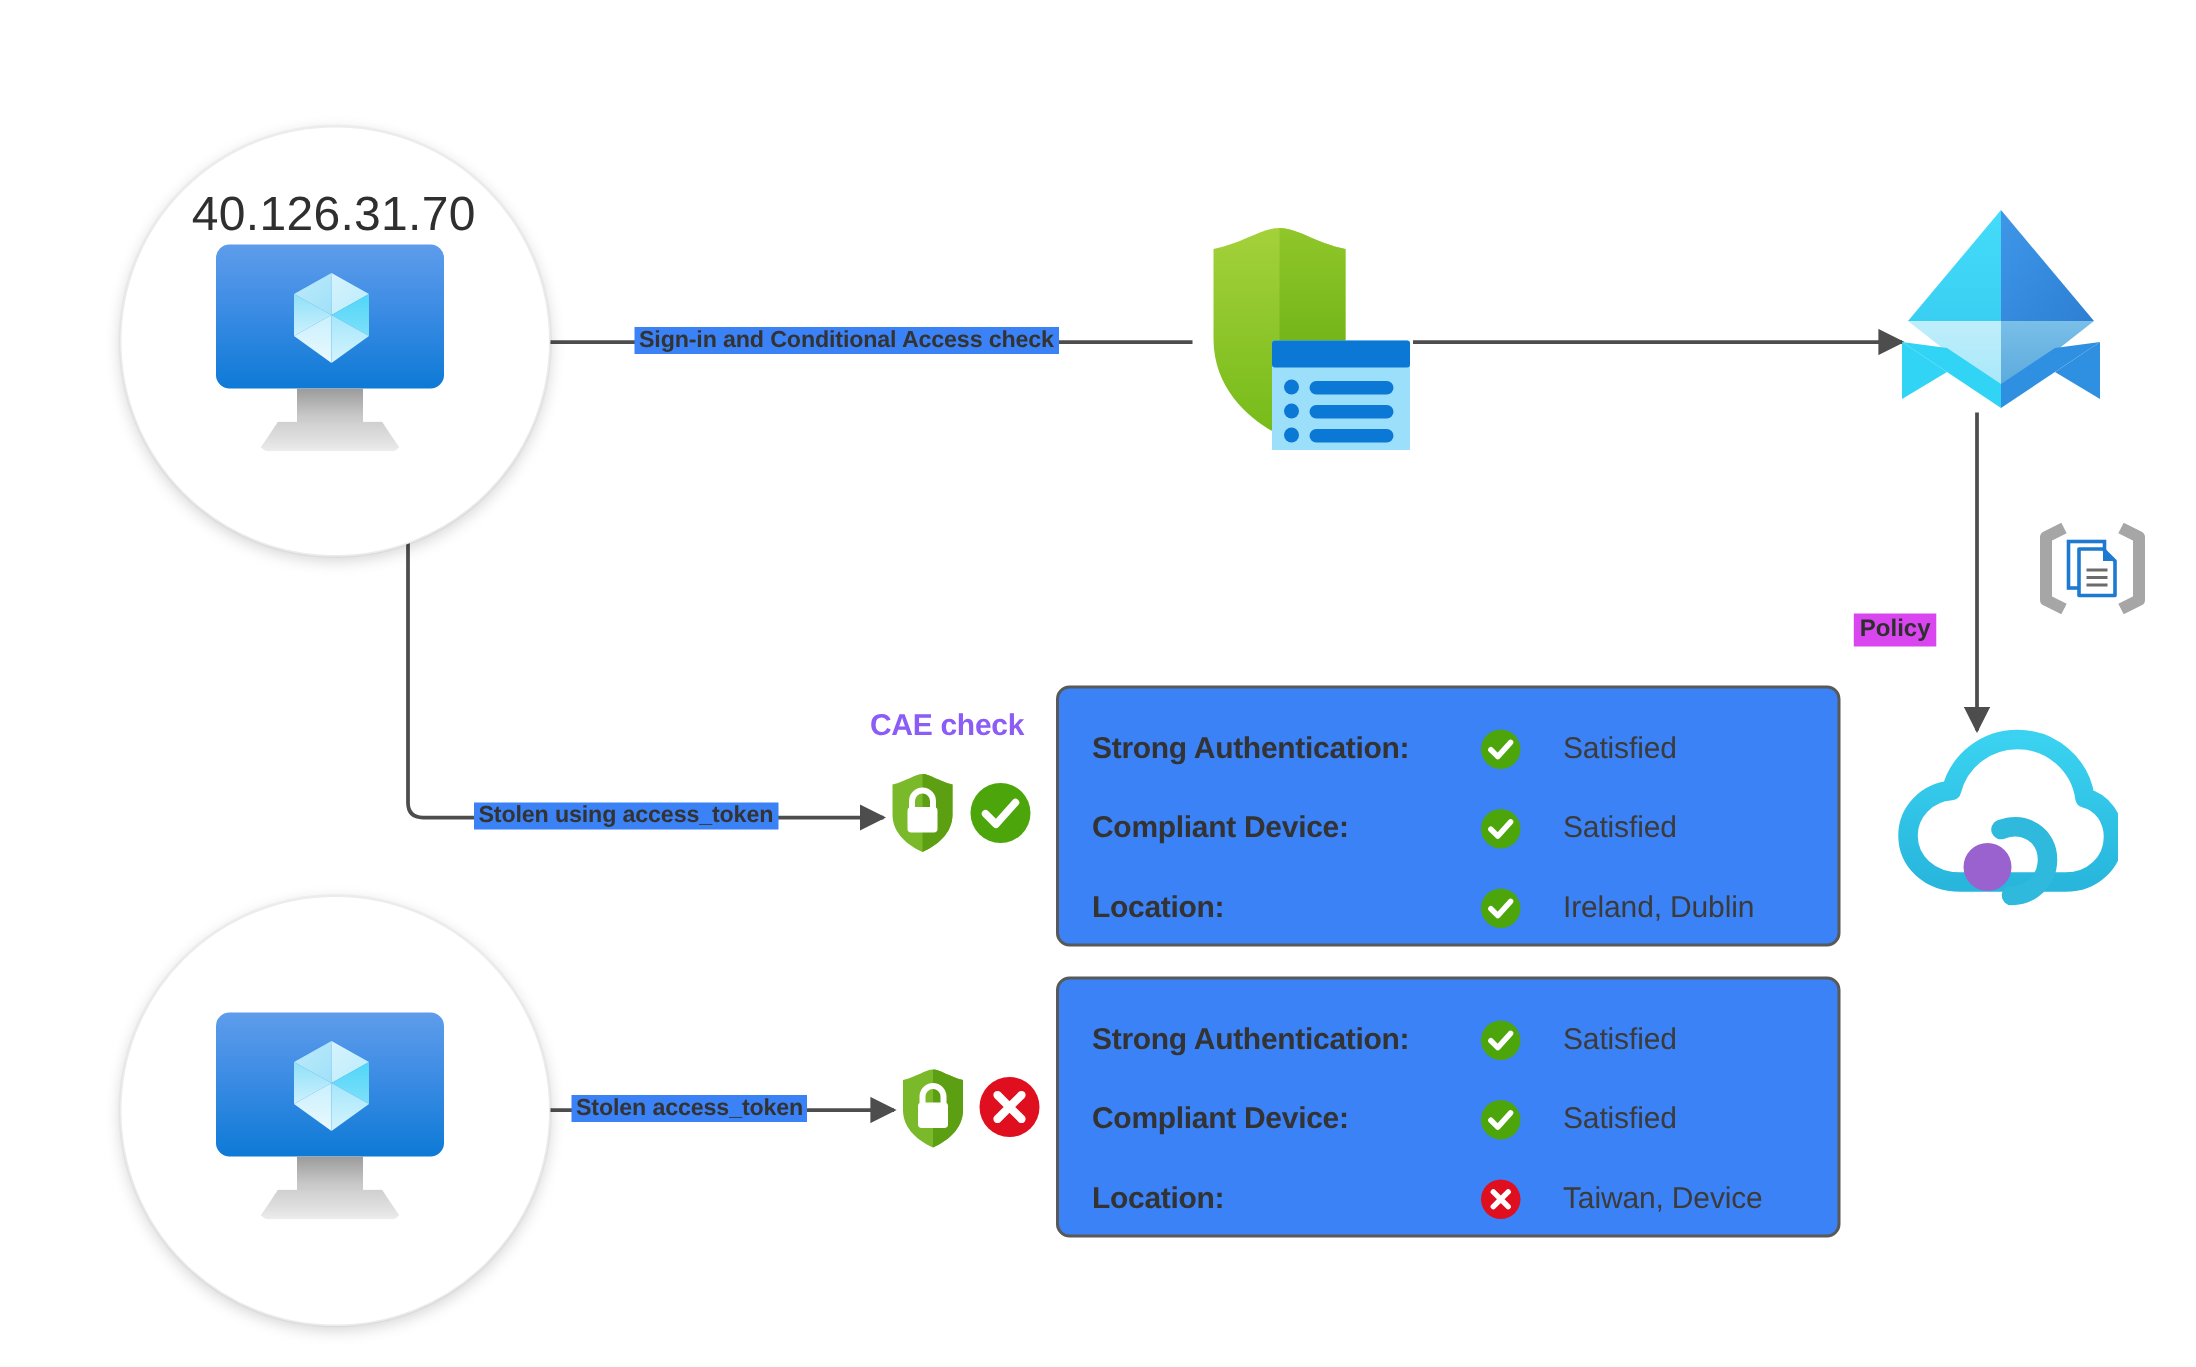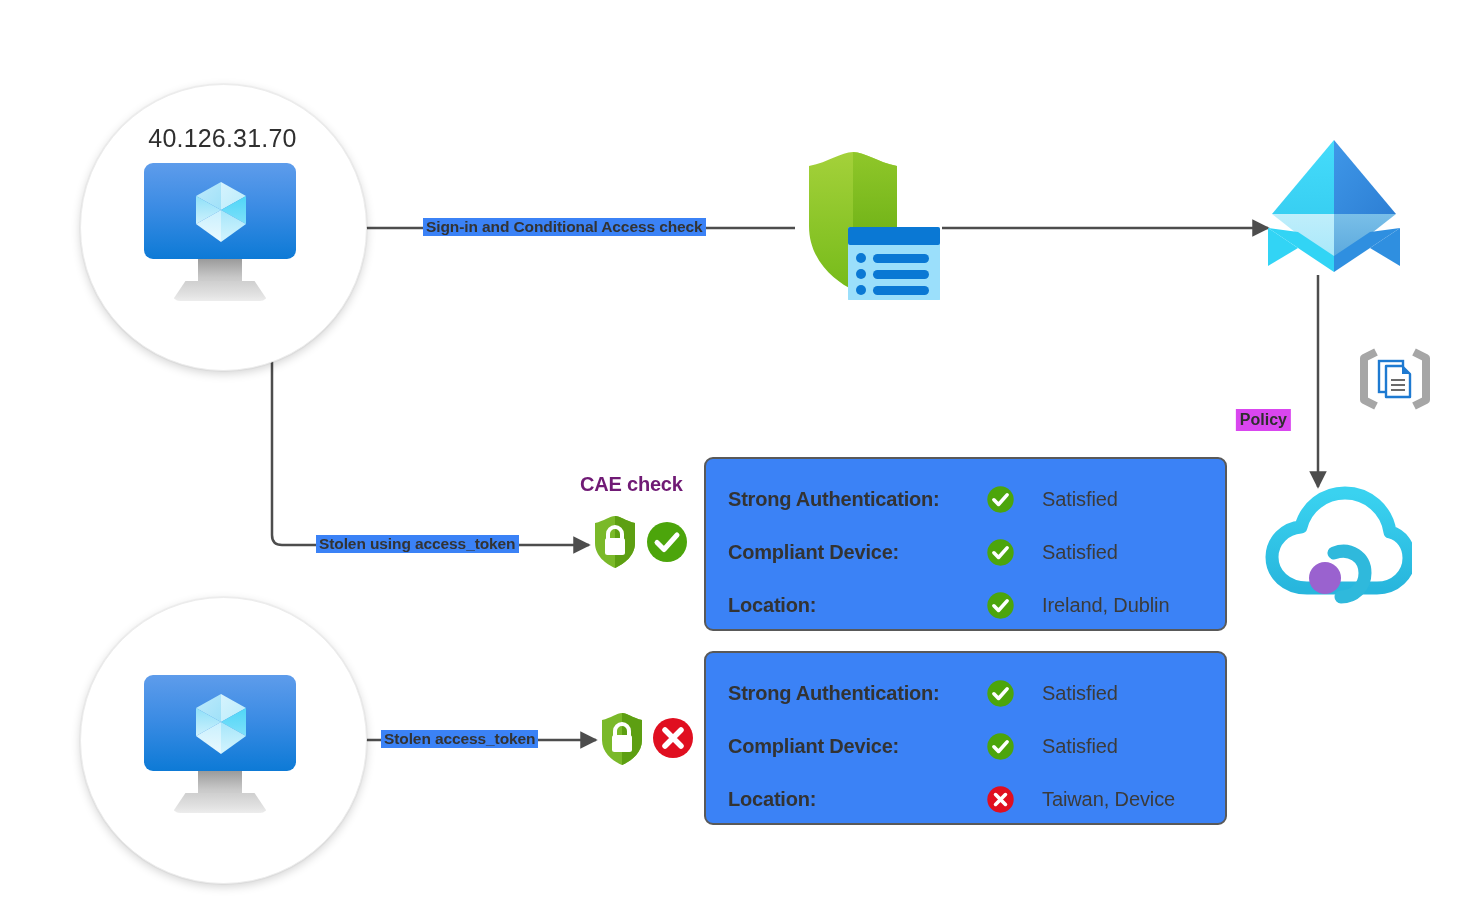--- a/index.html
+++ b/index.html
@@ -11,21 +11,21 @@
   .canvas{position:absolute;inset:0;}
 
   
   .device-circle{
     position:absolute;border-radius:50%;background:#ffffff;
     border:1px solid #ececec;
     box-shadow:0 3px 10px rgba(0,0,0,.17), 0 0 0 1px rgba(0,0,0,.03);
   }
   .ip-label{
     position:absolute;width:100%;text-align:center;
-    font-size:25px;color:#2f2f2f;letter-spacing:.2px;white-space:nowrap;
+    font-size:32px;color:#2f2f2f;letter-spacing:.2px;white-space:nowrap;
     font-family:"Liberation Sans","DejaVu Sans",sans-serif;
   }
   .monitor{position:absolute;}
   .screen{
     position:absolute;left:0;top:0;width:100%;height:96px;border-radius:9px;
     background:linear-gradient(180deg,#5e9ceb 0%,#3c8ce4 45%,#0d7ad6 100%);
   }
   .stand-neck{
     position:absolute;left:50%;transform:translateX(-50%);top:96px;
     width:44px;height:34px;
@@ -42,21 +42,21 @@
   
   .edge-label{
     position:absolute;font-size:15.5px;font-weight:bold;color:#333333;
     white-space:nowrap;background:#3b82f6;padding:0 3px;letter-spacing:-.1px;
   }
   .policy-label{
     position:absolute;font-size:16px;font-weight:bold;color:#2f2f2f;
     white-space:nowrap;
   }
   .cae-title{
-    position:absolute;font-size:20px;font-weight:bold;color:#701a75;
+    position:absolute;font-size:20px;font-weight:bold;color:#8b5cf6;
     white-space:nowrap;letter-spacing:-.2px;
   }
 
   
   .panel{
     position:absolute;box-sizing:border-box;
     border:2.5px solid #595959;border-radius:9px;background:#3b82f6;
   }
   .panel-row{
     position:absolute;left:22px;right:16px;height:40px;display:flex;align-items:center;

